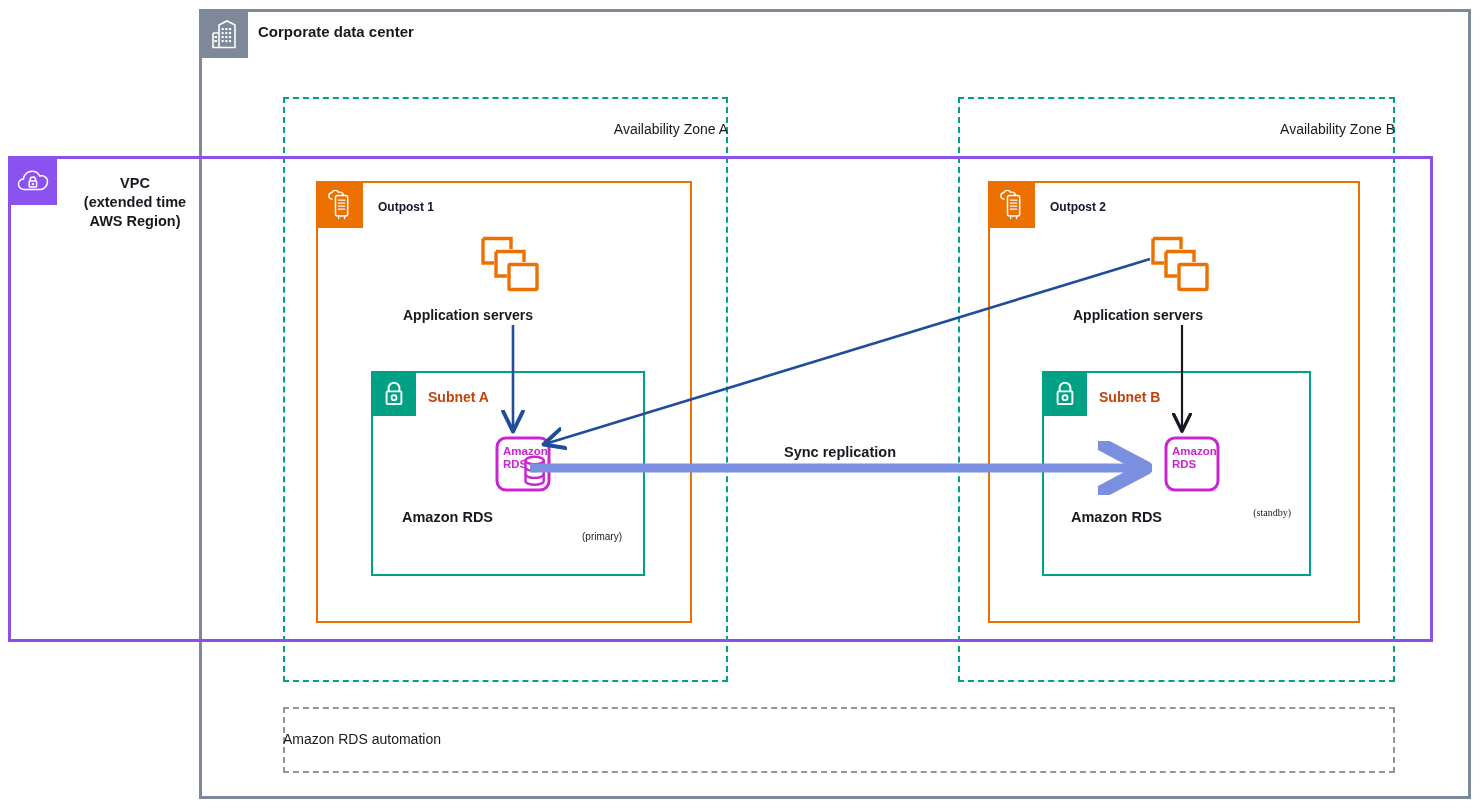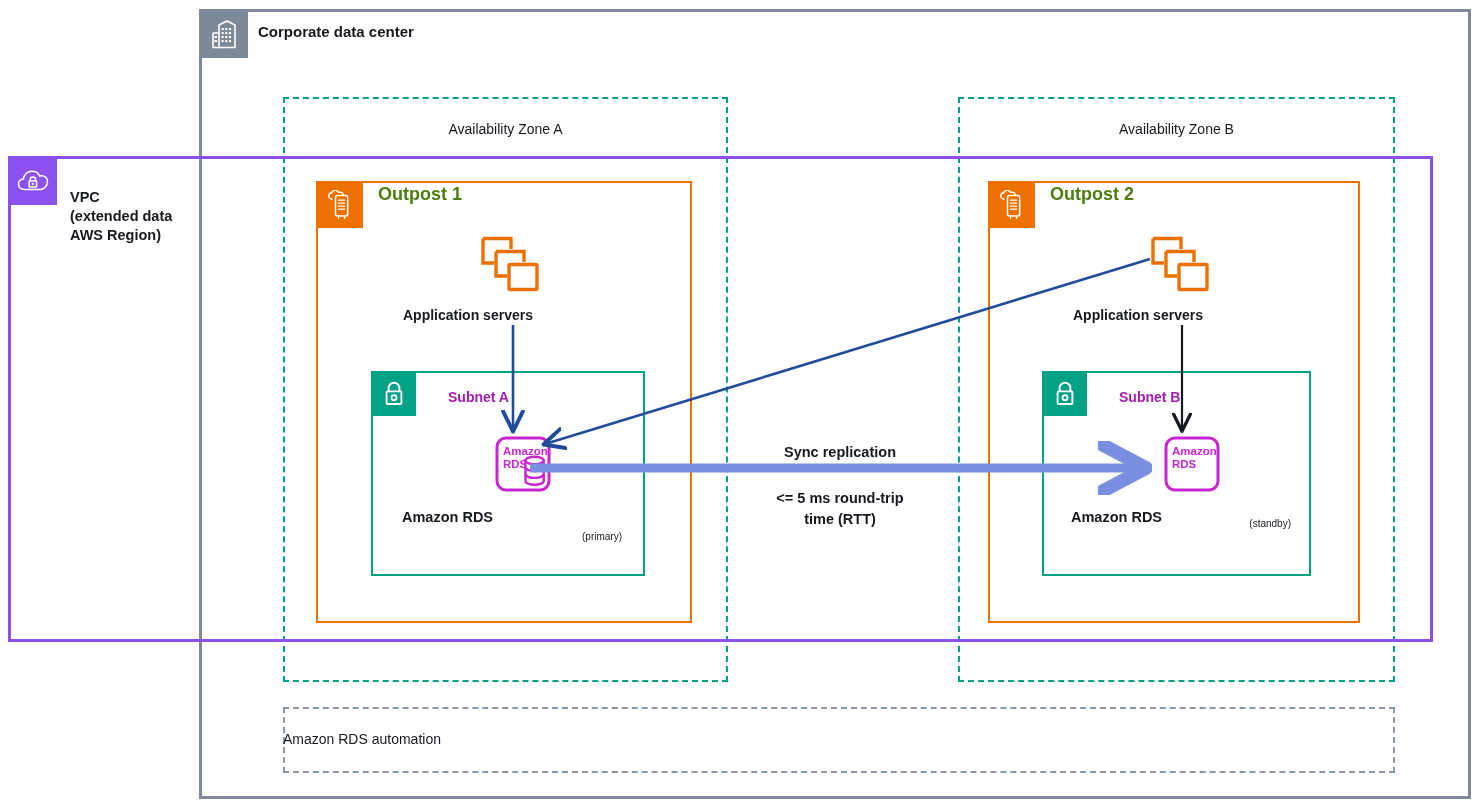--- a/index.html
+++ b/index.html
@@ -41,78 +41,78 @@
   #vpc-box {
     left: 8px; top: 156px; width: 1425px; height: 486px;
     border: 3px solid #8c4fe8;
   }
   #vpc-header {
     left: 8px; top: 156px; width: 49px; height: 49px;
     background: #8c52f0;
     display: flex; align-items: center; justify-content: center;
   }
   #vpc-title {
-    left: 70px; top: 188px; width: 130px;
+    left: 70px; top: 174px; width: 130px;
     font-size: 14.5px; font-weight: bold; line-height: 19px;
     color: #16191f;
+    text-align: center;
   }
 
   
   .az-box {
     top: 97px; height: 585px;
     border: 2.5px dashed #00a184;
   }
   #az-a-box { left: 283px; width: 445px; }
   #az-b-box { left: 958px; width: 437px; }
   .az-label {
     top: 121px; font-size: 14px; font-weight: normal; color: #16191f;
-    text-align: center; white-space: nowrap;
+    text-align: right; white-space: nowrap;
   }
   #az-a-label { left: 283px; width: 445px; }
   #az-b-label { left: 958px; width: 437px; }
 
   
   .outpost-box {
     top: 181px; height: 442px;
     border: 2.5px solid #ed7100;
   }
   #outpost-1-box { left: 316px; width: 376px; }
   #outpost-2-box { left: 988px; width: 372px; }
   .outpost-header {
     top: 181px; width: 47px; height: 47px;
     background: #ed7100;
     display: flex; align-items: center; justify-content: center;
   }
   #outpost-1-header { left: 316px; }
   #outpost-2-header { left: 988px; }
   .outpost-title {
-    top: 184px; font-size: 18px; font-weight: bold; color: #4d7c0f;
+    top: 200px; font-size: 12px; font-weight: bold; color: #0f172a;
     white-space: nowrap;
   }
   #outpost-1-title { left: 378px; }
   #outpost-2-title { left: 1050px; }
 
   
   .subnet-box {
     top: 371px; height: 205px;
     border: 2.5px solid #00a184;
   }
   #subnet-a-box { left: 371px; width: 274px; }
   #subnet-b-box { left: 1042px; width: 269px; }
   .subnet-header {
     top: 371px; width: 45px; height: 45px;
     background: #00a184;
     display: flex; align-items: center; justify-content: center;
   }
   #subnet-a-header { left: 371px; }
   #subnet-b-header { left: 1042px; }
   .subnet-title {
-    top: 389px; font-size: 14px; font-weight: bold; color: #a21caf;
+    top: 389px; font-size: 14px; font-weight: bold; color: #c2410c;
     white-space: nowrap;
-    margin-left: 20px;
   }
   #subnet-a-title { left: 428px; }
   #subnet-b-title { left: 1099px; }
 
   
   .appserver-icon { width: 70px; height: 70px; }
   #app-a-icon { left: 478px; top: 232px; }
   #app-b-icon { left: 1148px; top: 232px; }
   .appserver-label {
     font-size: 14px; font-weight: bold; color: #16191f;
@@ -129,21 +129,21 @@
     font-size: 14.5px; font-weight: bold; color: #16191f;
     white-space: nowrap;
   }
   .rds-role {
     font-size: 10px; font-weight: normal; color: #16191f;
     text-align: right; white-space: nowrap;
   }
   #rds-primary-name { left: 402px; top: 509px; width: 220px; }
   #rds-primary-role { left: 402px; top: 531px; width: 220px; }
   #rds-standby-name { left: 1071px; top: 509px; width: 220px; }
-  #rds-standby-role { left: 1071px; top: 518px; width: 220px; }
+  #rds-standby-role { left: 1071px; top: 507px; width: 220px; font-family: Liberation Serif, serif; }
 
   
   #sync-label {
     left: 700px; top: 444px; width: 280px;
     font-size: 14.5px; font-weight: bold; color: #16191f;
     text-align: center; white-space: nowrap;
   }
   #rtt-label {
     left: 700px; top: 488px; width: 280px;
     font-size: 14.5px; font-weight: bold; color: #16191f;
@@ -207,21 +207,21 @@
   <div class="abs" id="vpc-header">
     <svg width="32" height="26" viewBox="0 0 32 26">
       <path d="M7.5 21.5 C3.9 21.5 1.5 19.2 1.5 16.2 C1.5 13.4 3.6 11.2 6.4 11.0 C6.9 6.6 10.5 3.3 15.0 3.3 C18.4 3.3 21.4 5.2 22.7 8.0 C23.3 7.8 23.9 7.7 24.6 7.7 C28.0 7.7 30.5 10.2 30.5 13.4 C30.5 17.6 27.3 21.5 23.2 21.5 Z" fill="none" stroke="#ffffff" stroke-width="1.5"></path>
       <path d="M13.2 13.1 L13.2 11.6 C13.2 10.1 14.4 8.9 15.9 8.9 C17.4 8.9 18.6 10.1 18.6 11.6 L18.6 13.1" fill="none" stroke="#ffffff" stroke-width="1.5"></path>
       <rect x="12.2" y="13.1" width="7.4" height="6.0" rx="0.7" fill="none" stroke="#ffffff" stroke-width="1.5"></rect>
       <circle cx="15.9" cy="16.1" r="1.2" fill="#ffffff"></circle>
     </svg>
   </div>
   <div class="abs" id="vpc-title">
     <div>VPC</div>
-    <div>(extended data</div>
+    <div>(extended time</div>
     <div>AWS Region)</div>
   </div>
 
   <div class="abs outpost-box" id="outpost-1-box"></div>
   <div class="abs outpost-box" id="outpost-2-box"></div>
 
   <div class="abs outpost-header" id="outpost-1-header">
     <svg width="28" height="30" viewBox="0 0 28 30">
       <path d="M6.5 9.2 C4.4 9.2 2.8 7.8 2.8 5.9 C2.8 4.2 4.1 2.8 5.8 2.7 C6.2 1.3 7.6 0.3 9.2 0.3 C10.6 0.3 11.9 1.1 12.5 2.3 C12.9 2.1 13.3 2.1 13.7 2.1 C15.7 2.1 17.3 3.6 17.3 5.6" fill="none" stroke="#ffffff" stroke-width="1.4"></path>
       <rect x="9.5" y="5.6" width="12.2" height="20.5" rx="2" fill="none" stroke="#ffffff" stroke-width="1.5"></rect>
@@ -317,24 +317,20 @@
     <svg width="56" height="56" viewBox="0 0 56 56">
       <rect x="2" y="2" width="52" height="52" rx="9" fill="none" stroke="#c925d1" stroke-width="3"></rect>
       <text x="8" y="19" font-family="Liberation Sans, sans-serif" font-size="11.5" font-weight="bold" fill="#c925d1">Amazon</text>
       <text x="8" y="32" font-family="Liberation Sans, sans-serif" font-size="11.5" font-weight="bold" fill="#c925d1">RDS</text>
     </svg>
   </div>
   <div class="abs rds-name" id="rds-standby-name">Amazon RDS</div>
   <div class="abs rds-role" id="rds-standby-role">(standby)</div>
 
   <div class="abs" id="sync-label">Sync replication</div>
-  <div class="abs" id="rtt-label">
-    <div>&lt;= 5 ms round-trip</div>
-    <div>time (RTT)</div>
-  </div>
 
   <div class="abs" id="automation-box"></div>
   <div class="abs" id="automation-label">Amazon RDS automation</div>
 
   <svg class="abs" id="arrows">
     <defs>
       <marker id="arrow-blue" markerWidth="9" markerHeight="9" refX="7.6" refY="4.5" orient="auto" markerUnits="strokeWidth">
         <path d="M0.4,0.7 L8.2,4.5 L0.4,8.3" fill="none" stroke="#1f4d9c" stroke-width="1.5" stroke-linecap="round" stroke-linejoin="round"></path>
       </marker>
       <marker id="arrow-black" markerWidth="9" markerHeight="9" refX="7.6" refY="4.5" orient="auto" markerUnits="strokeWidth">

